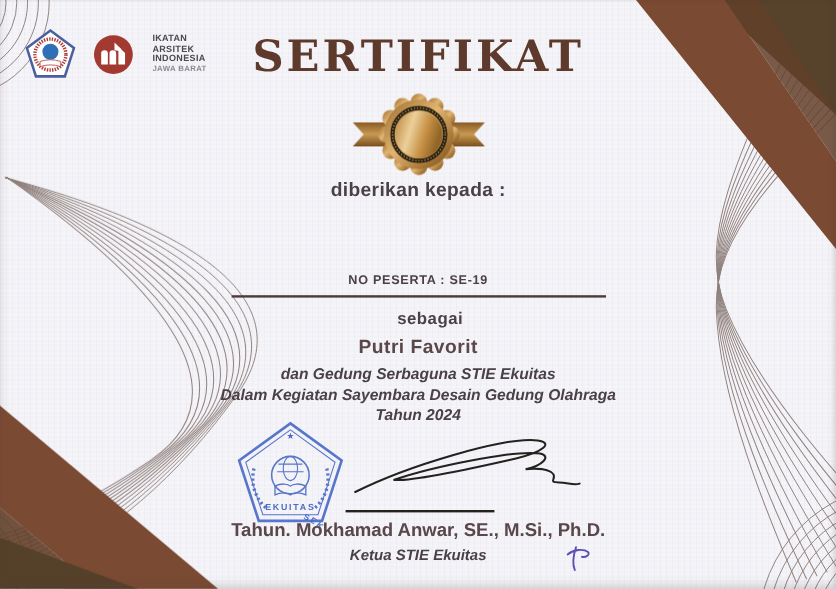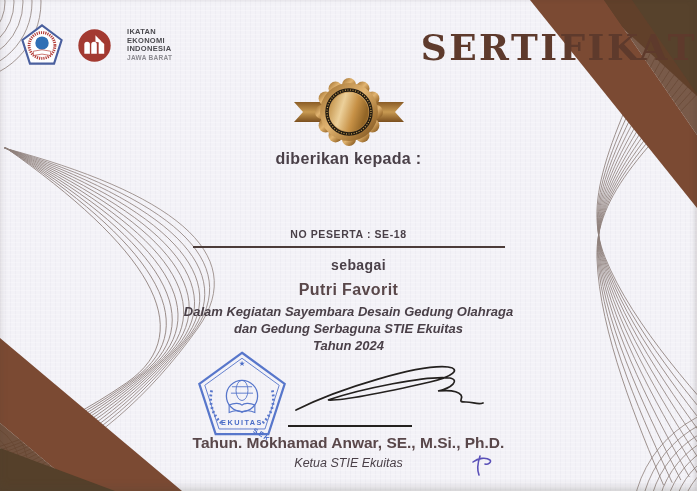--- a/index.html
+++ b/index.html
@@ -13,31 +13,31 @@
   }
   .certificate::after{
     content:"";position:absolute;inset:0;pointer-events:none;
     box-shadow:inset 0 -4px 8px rgba(80,70,60,.18), inset -2px 0 4px rgba(80,70,60,.08);
   }
   .deco{position:absolute;inset:0;width:697px;height:491px;}
   .abs{position:absolute;}
   .center{left:0;right:0;text-align:center;}
   .title{
     top:26px;font-family:"DejaVu Serif",serif;font-weight:700;font-size:36px;
-    letter-spacing:2.5px;color:var(--title-brown,#5e3a2c);text-align:right;
+    letter-spacing:2.5px;color:var(--title-brown,#5e3a2c);
   }
   .given{top:150px;font-size:16px;font-weight:700;color:var(--text-soft,#4a4048);letter-spacing:.3px;}
   .names{top:169px;font-size:16.5px;font-weight:700;color:var(--text-dark,#59474a);line-height:1.17;letter-spacing:.2px;}
   .no-peserta{top:228px;font-size:10.5px;font-weight:700;color:var(--text-soft,#4a4048);letter-spacing:.6px;}
   .divider{top:246px;left:193px;width:312px;height:2px;background:var(--line,#4c3c39);}
   .sebagai{top:257px;font-size:14px;font-weight:700;color:var(--text-soft,#4a4048);letter-spacing:.4px;margin-left:20px;}
   .award{top:281px;font-size:16px;font-weight:700;color:var(--text-dark,#59474a);letter-spacing:.4px;}
   .event{top:303px;font-size:13px;font-style:italic;font-weight:700;color:var(--text-soft,#4a4048);line-height:1.32;}
   .signer-name{top:434px;font-size:15.5px;font-weight:700;color:var(--text-dark,#4c3e43);}
-  .signer-title{top:456px;font-size:12.5px;font-style:italic;font-weight:400;color:var(--text-soft,#44393f);}
+  .signer-title{top:456px;font-size:12.5px;font-style:italic;font-weight:700;color:var(--text-soft,#44393f);}
   .sig-line{top:425px;left:288px;width:124px;height:2px;background:var(--ink,#2a2524);}
   .logos{top:22px;left:20px;display:flex;align-items:center;gap:12px;}
   .iai-text{display:flex;flex-direction:column;line-height:1.12;margin-left:2px;}
   .iai-text .b{font-size:7.5px;font-weight:800;color:#4b4a4f;letter-spacing:.3px;}
   .iai-text .r{font-size:6.5px;font-weight:600;color:#8b8a90;letter-spacing:.3px;margin-top:1px;}
 </style>
 </head>
 <body>
 
 <div class="certificate">
@@ -131,21 +131,21 @@
     </svg>
     <svg width="37" height="37" viewBox="-20 -20 40 40">
       <circle cx="0" cy="0" r="17.5" fill="#a33a31"></circle>
       <path d="M -11,9 V -1 a 3,3 0 0 1 6,0 V 9 Z" fill="#fff"></path>
       <path d="M -3.5,9 V -1 a 3,3 0 0 1 6,0 V 9 Z" fill="#fff"></path>
       <path d="M 4.5,9 V -7 L 10.5,-1.5 V 9 Z" fill="#fff"></path>
       <path d="M 1,-4 L 1,-11 L 7,-5 L 7,-3 Z" fill="#fff"></path>
     </svg>
     <div class="iai-text">
       <span class="b">IKATAN</span>
-      <span class="b">EKONOMI</span>
+      <span class="b">ARSITEK</span>
       <span class="b">INDONESIA</span>
       <span class="r">JAWA BARAT</span>
     </div>
   </div>
 
   <div class="abs center title">SERTIFIKAT</div>
 
   <svg class="abs" style="left:294px;top:77px;" width="110" height="70" viewBox="-55 -35 110 70">
     <polygon points="-55,-10 -24,-10 -24,10 -55,10 -46,0" fill="url(#gradRib)"></polygon>
     <polygon points="55,-10 24,-10 24,10 55,10 46,0" fill="url(#gradRib)"></polygon>
@@ -163,27 +163,27 @@
         <circle cx="13.5" cy="-23.4" r="7"></circle>
         <circle cx="23.4" cy="-13.5" r="7"></circle>
     </g>
     <circle cx="0" cy="0" r="29" fill="url(#gradGold)"></circle>
     <circle cx="0" cy="0" r="22" fill="none" stroke="#241c12" stroke-width="3.5"></circle>
     <circle cx="0" cy="0" r="22" fill="none" stroke="#caa255" stroke-width="1.2" stroke-dasharray="1,1.6"></circle>
     <circle cx="0" cy="0" r="19.5" fill="url(#gradInner)"></circle>
   </svg>
 
   <div class="abs center given">diberikan kepada :</div>
-  <div class="abs center no-peserta">NO PESERTA : SE-18</div>
+  <div class="abs center no-peserta">NO PESERTA : SE-19</div>
   <div class="abs divider"></div>
   <div class="abs center sebagai">sebagai</div>
   <div class="abs center award">Putri Favorit</div>
   <div class="abs center event">
+    <div>dan Gedung Serbaguna STIE Ekuitas</div>
     <div>Dalam Kegiatan Sayembara Desain Gedung Olahraga</div>
-    <div>dan Gedung Serbaguna STIE Ekuitas</div>
     <div>Tahun 2024</div>
   </div>
 
   <svg class="abs" style="left:196px;top:350px;" width="92" height="90" viewBox="0 0 100 98">
     <g stroke="#4a6cc7" fill="none" opacity="0.92">
       <polygon points="50,3 96.5,36.8 78.7,91.5 21.3,91.5 3.5,36.8" stroke-width="2.4"></polygon>
       <polygon points="50,9 90.5,38.4 75,86 25,86 9.5,38.4" stroke-width="1"></polygon>
       <circle cx="50" cy="50" r="17" stroke-width="1.4"></circle>
       <ellipse cx="50" cy="44" rx="6.5" ry="11" stroke-width="1"></ellipse>
       <path d="M 39,40 H 61 M 38,47 H 62" stroke-width="1"></path>

